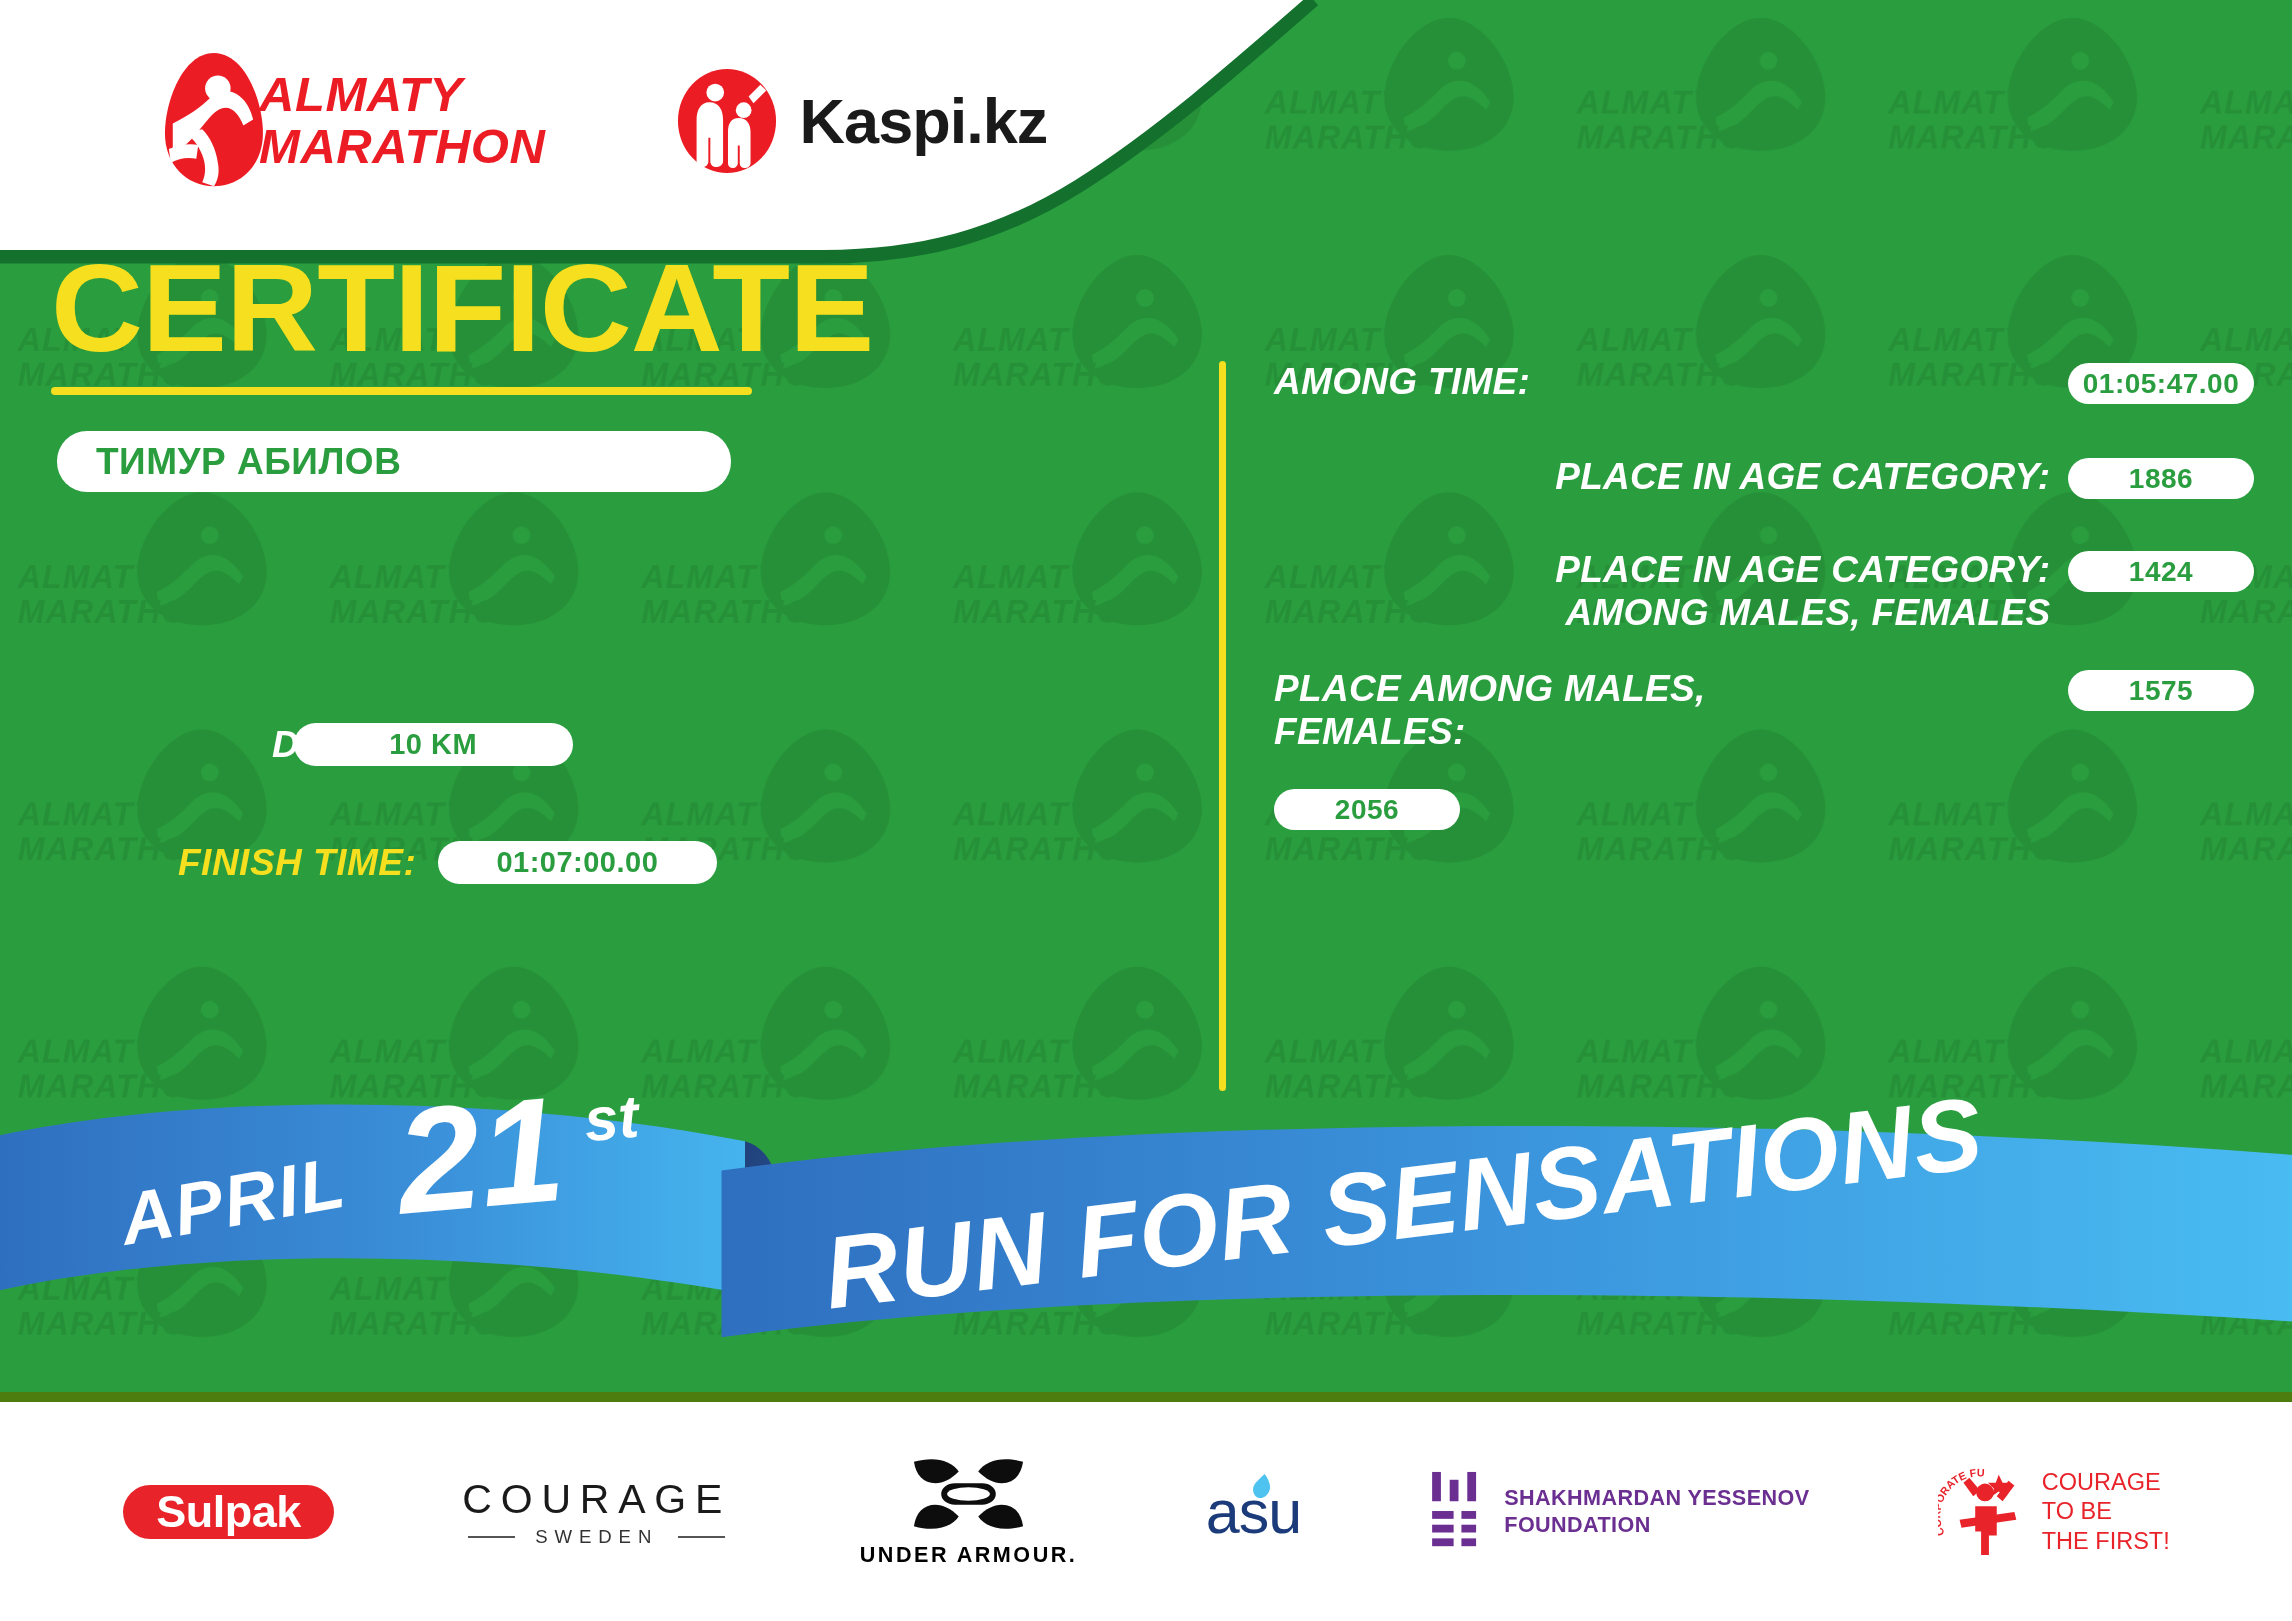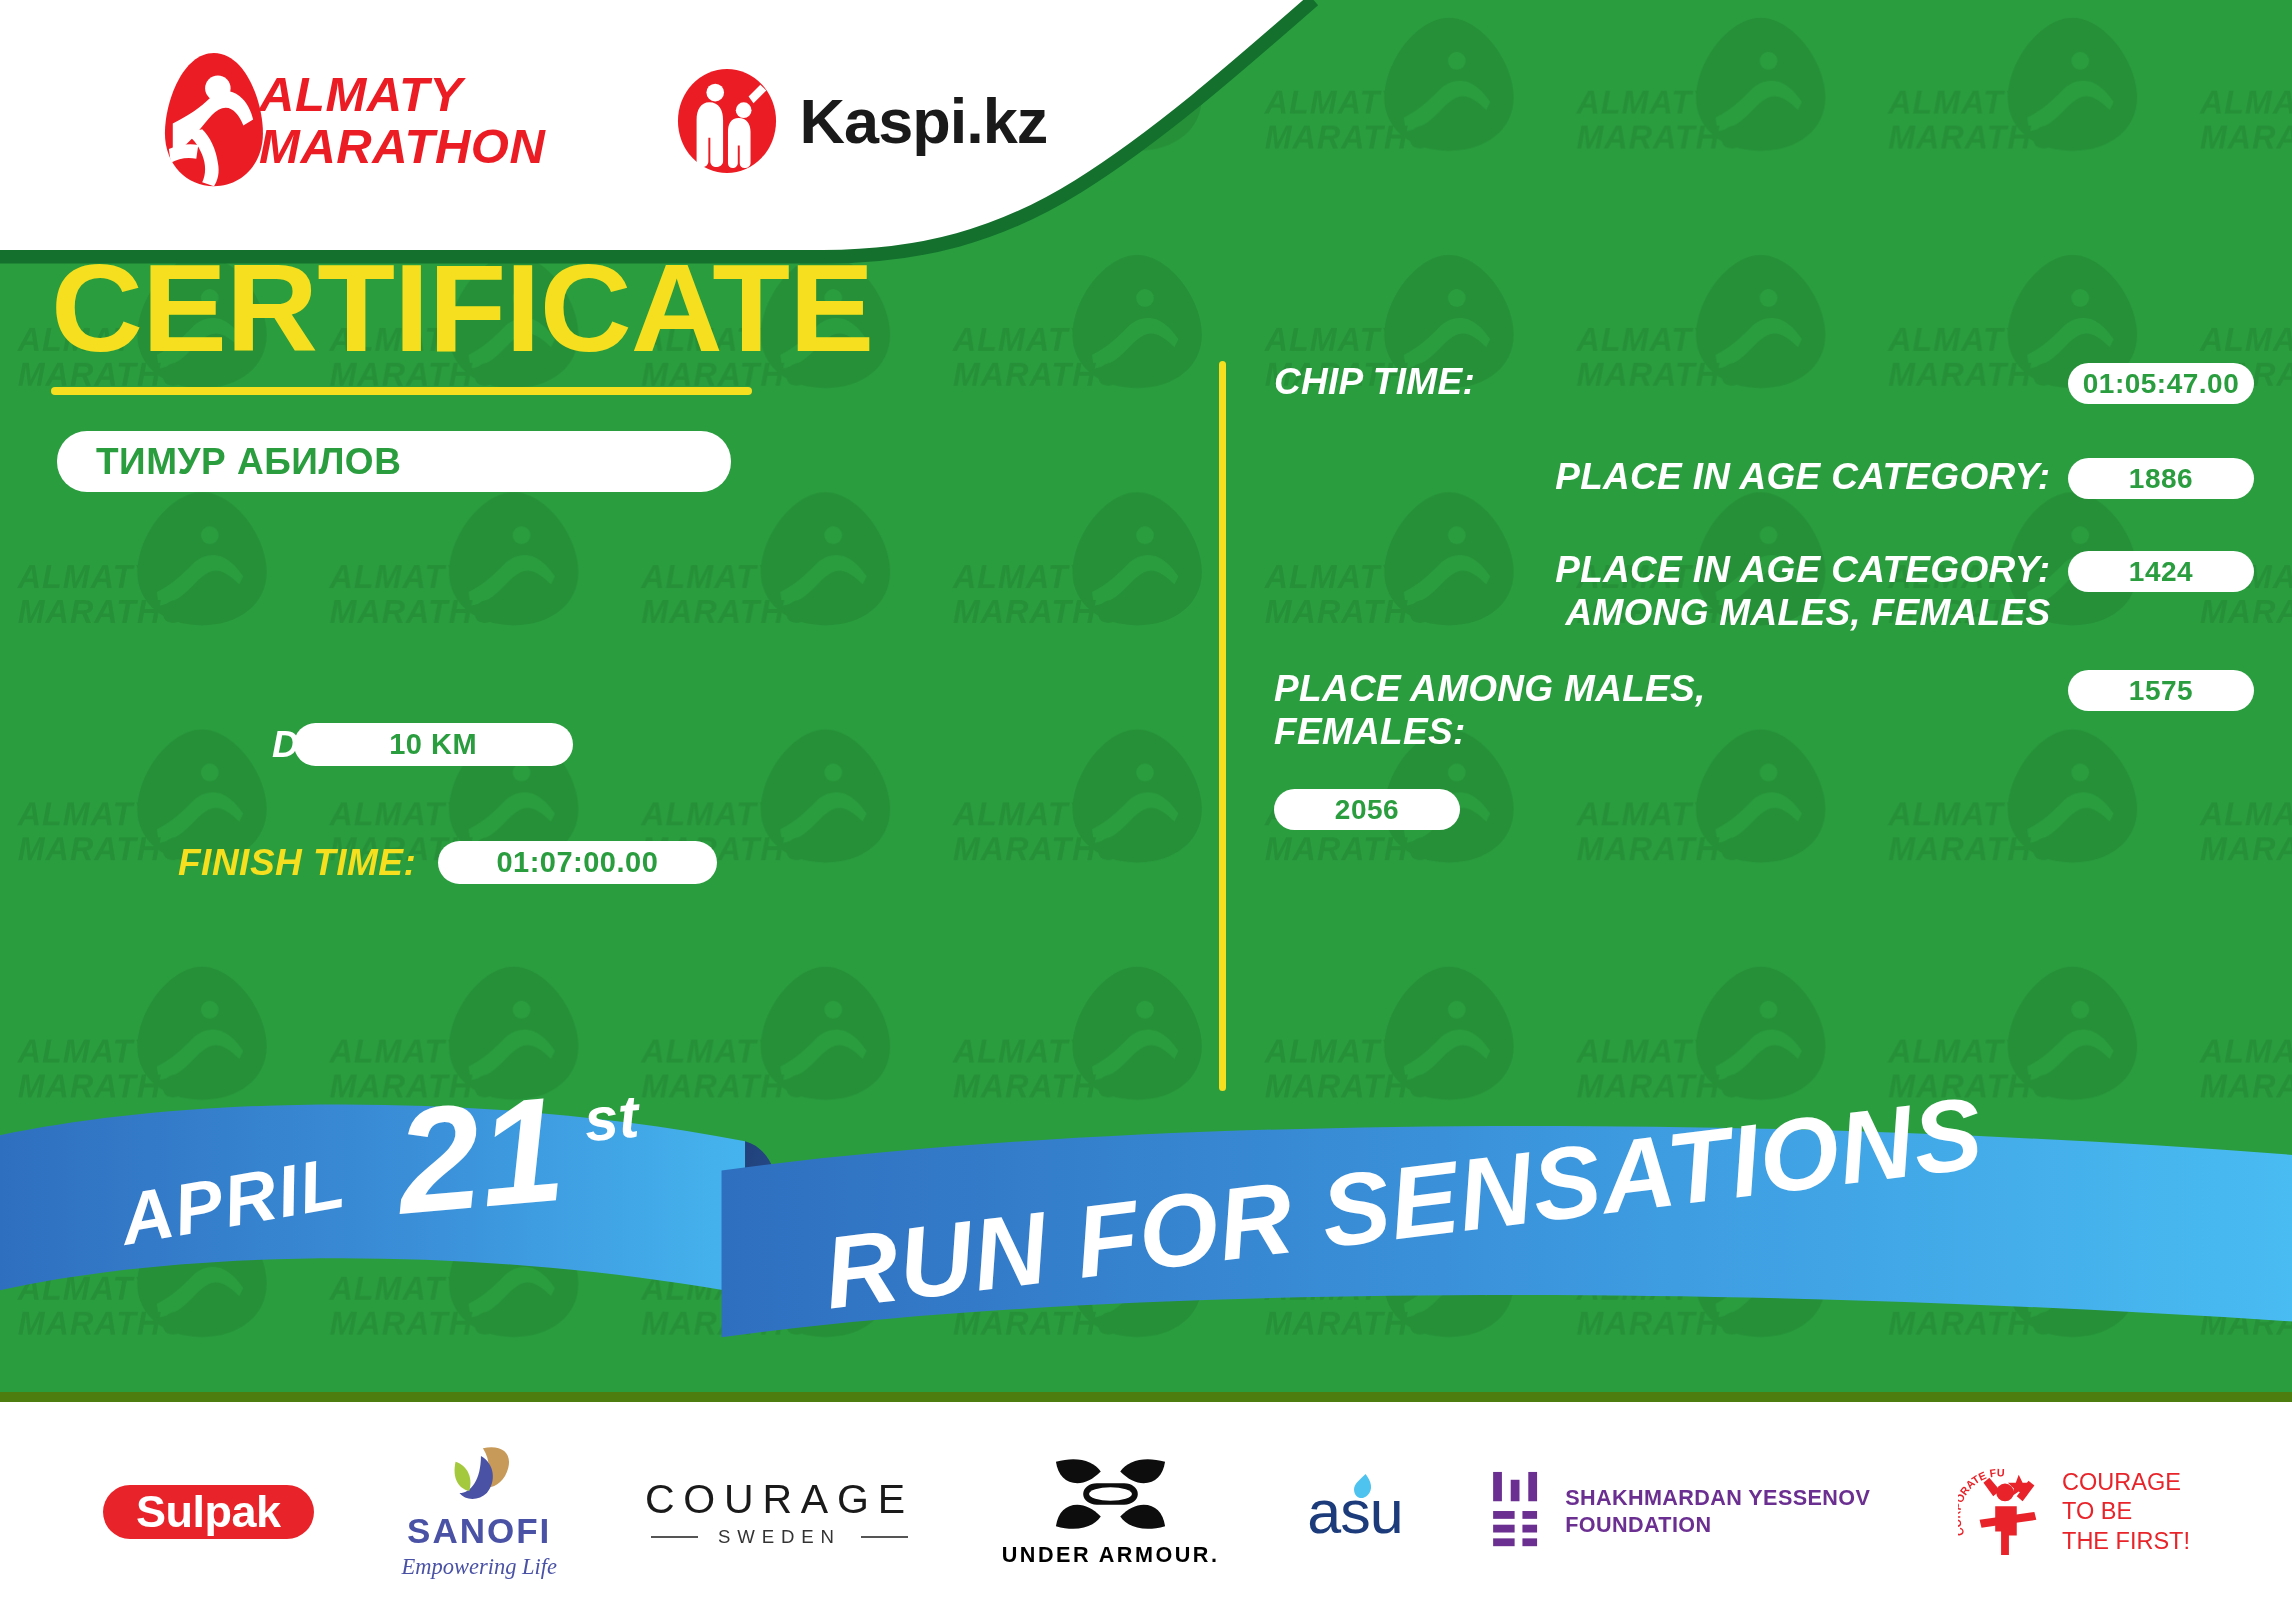--- a/index.html
+++ b/index.html
@@ -352,21 +352,21 @@
           <span class="left-field-value">01:07:00.00</span>
         </span>
       </div>
     </div>
 
     <div id="divider"></div>
 
     <div id="right-col">
 
       <div class="stat-row" id="stat-0">
-        <span class="stat-label lbl-left">CHIP TIME:</span>
+        <span class="stat-label lbl-left">AMONG TIME:</span>
         <span class="stat-pill">
           <span class="stat-value">01:05:47.00</span>
         </span>
       </div>
 
       <div class="stat-row" id="stat-1">
         <span class="stat-label">PLACE IN AGE CATEGORY:</span>
         <span class="stat-pill">
           <span class="stat-value">1886</span>
         </span>
@@ -435,31 +435,20 @@
       <text class="ribbon-text" x="0" y="0" font-size="104" letter-spacing="1">RUN FOR SENSATIONS</text>
     </g>
   </svg>
 
   <div id="sponsors">
 
     <div class="sponsor">
       <div class="sulpak-pill">Sulpak</div>
     </div>
 
-    <div class="sponsor">
-      <div class="sanofi-wrap">
-        <svg width="82" height="61" viewBox="0 0 84 62">
-          <path d="M46 4 C64 0 76 8 72 24 C68 40 54 48 44 42 C52 34 56 20 46 4 Z" fill="#c89a5a"></path>
-          <path d="M44 12 C58 20 60 38 50 50 C42 58 28 58 22 50 C34 50 44 36 44 12 Z" fill="#4a52a6"></path>
-          <path d="M18 18 C30 22 36 34 32 48 C22 46 14 36 18 18 Z" fill="#a4c93c"></path>
-        </svg>
-        <div class="sanofi-word">SANOFI</div>
-        <div class="sanofi-tag">Empowering Life</div>
-      </div>
-    </div>
 
     <div class="sponsor">
       <div class="ori-wrap">
         <div class="ori-word">COURAGE</div>
         <div class="ori-sub-row">
           <span class="ori-line"></span>
           <span class="ori-sub">SWEDEN</span>
           <span class="ori-line"></span>
         </div>
       </div>

